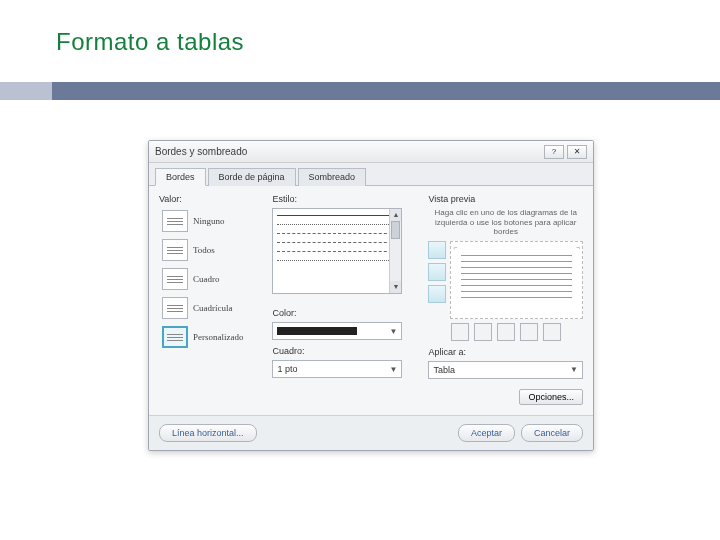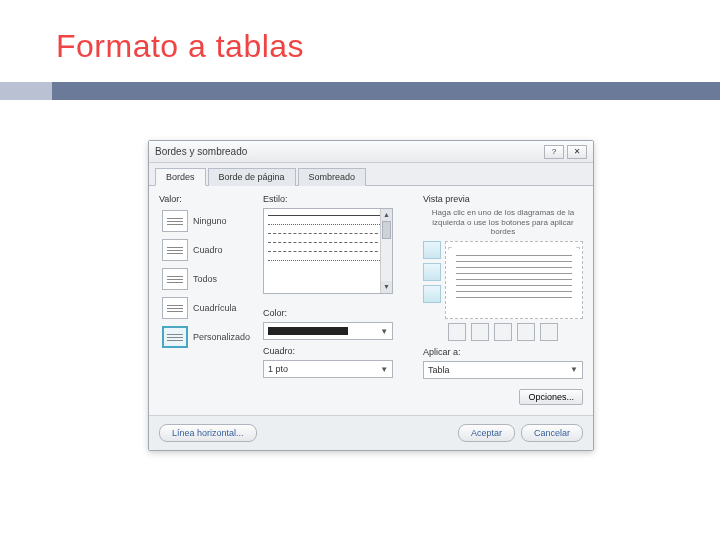--- a/index.html
+++ b/index.html
@@ -8,23 +8,23 @@
     height: 540px;
     background: #fff;
     font-family: Arial, sans-serif;
     position: relative;
     overflow: hidden;
   }
   .slide-title {
     position: absolute;
     top: 28px;
     left: 56px;
-    font-size: 32px;
+    font-size: 24px;
     font-weight: 400;
-    color: #ef4444;
+    color: #15803d;
     letter-spacing: 0.5px;
   }
   .accent-bar {
     position: absolute;
     top: 82px;
     left: 0;
     width: 100%;
     height: 18px;
     background: #6c7a99;
   }
@@ -78,31 +78,32 @@
     position: relative;
     top: 1px;
   }
   .tab.active {
     background: #f5f6f8;
     border-bottom: 1px solid #f5f6f8;
   }
   .tabbody {
     display: flex;
     padding: 8px 10px 10px 10px;
-    gap: 10px;
+    gap: 26px;
     background: #f5f6f8;
     justify-content: flex-end;
   }
   .col { display: flex; flex-direction: column; }
   .section-label { font-size: 9px; margin-bottom: 4px; color: #333; }
   
   .valor-list { display: flex; flex-direction: column; gap: 3px; }
   .valor-item {
     display: flex; align-items: center; gap: 5px;
     padding: 2px 3px;
+    font-family: Liberation Serif, serif;
   }
   .valor-item .glyph {
     width: 26px; height: 22px;
     border: 1px solid #b0b5bd;
     background: #fff;
     display: flex; flex-direction: column; justify-content: center; align-items: center;
     gap: 2px;
   }
   .valor-item.selected .glyph {
     border: 2px solid #4aa7c4;
@@ -216,29 +217,29 @@
               <div class="ln"></div>
             </div>
           <div class="txt">Ninguno</div>
         </div>
         <div class="valor-item">
           <div class="glyph">
               <div class="ln"></div>
               <div class="ln"></div>
               <div class="ln"></div>
             </div>
+          <div class="txt">Todos</div>
+        </div>
+        <div class="valor-item">
+          <div class="glyph">
+              <div class="ln"></div>
+              <div class="ln"></div>
+              <div class="ln"></div>
+            </div>
           <div class="txt">Cuadro</div>
-        </div>
-        <div class="valor-item">
-          <div class="glyph">
-              <div class="ln"></div>
-              <div class="ln"></div>
-              <div class="ln"></div>
-            </div>
-          <div class="txt">Todos</div>
         </div>
         <div class="valor-item">
           <div class="glyph">
               <div class="ln"></div>
               <div class="ln"></div>
               <div class="ln"></div>
             </div>
           <div class="txt">Cuadrícula</div>
         </div>
         <div class="valor-item selected">

